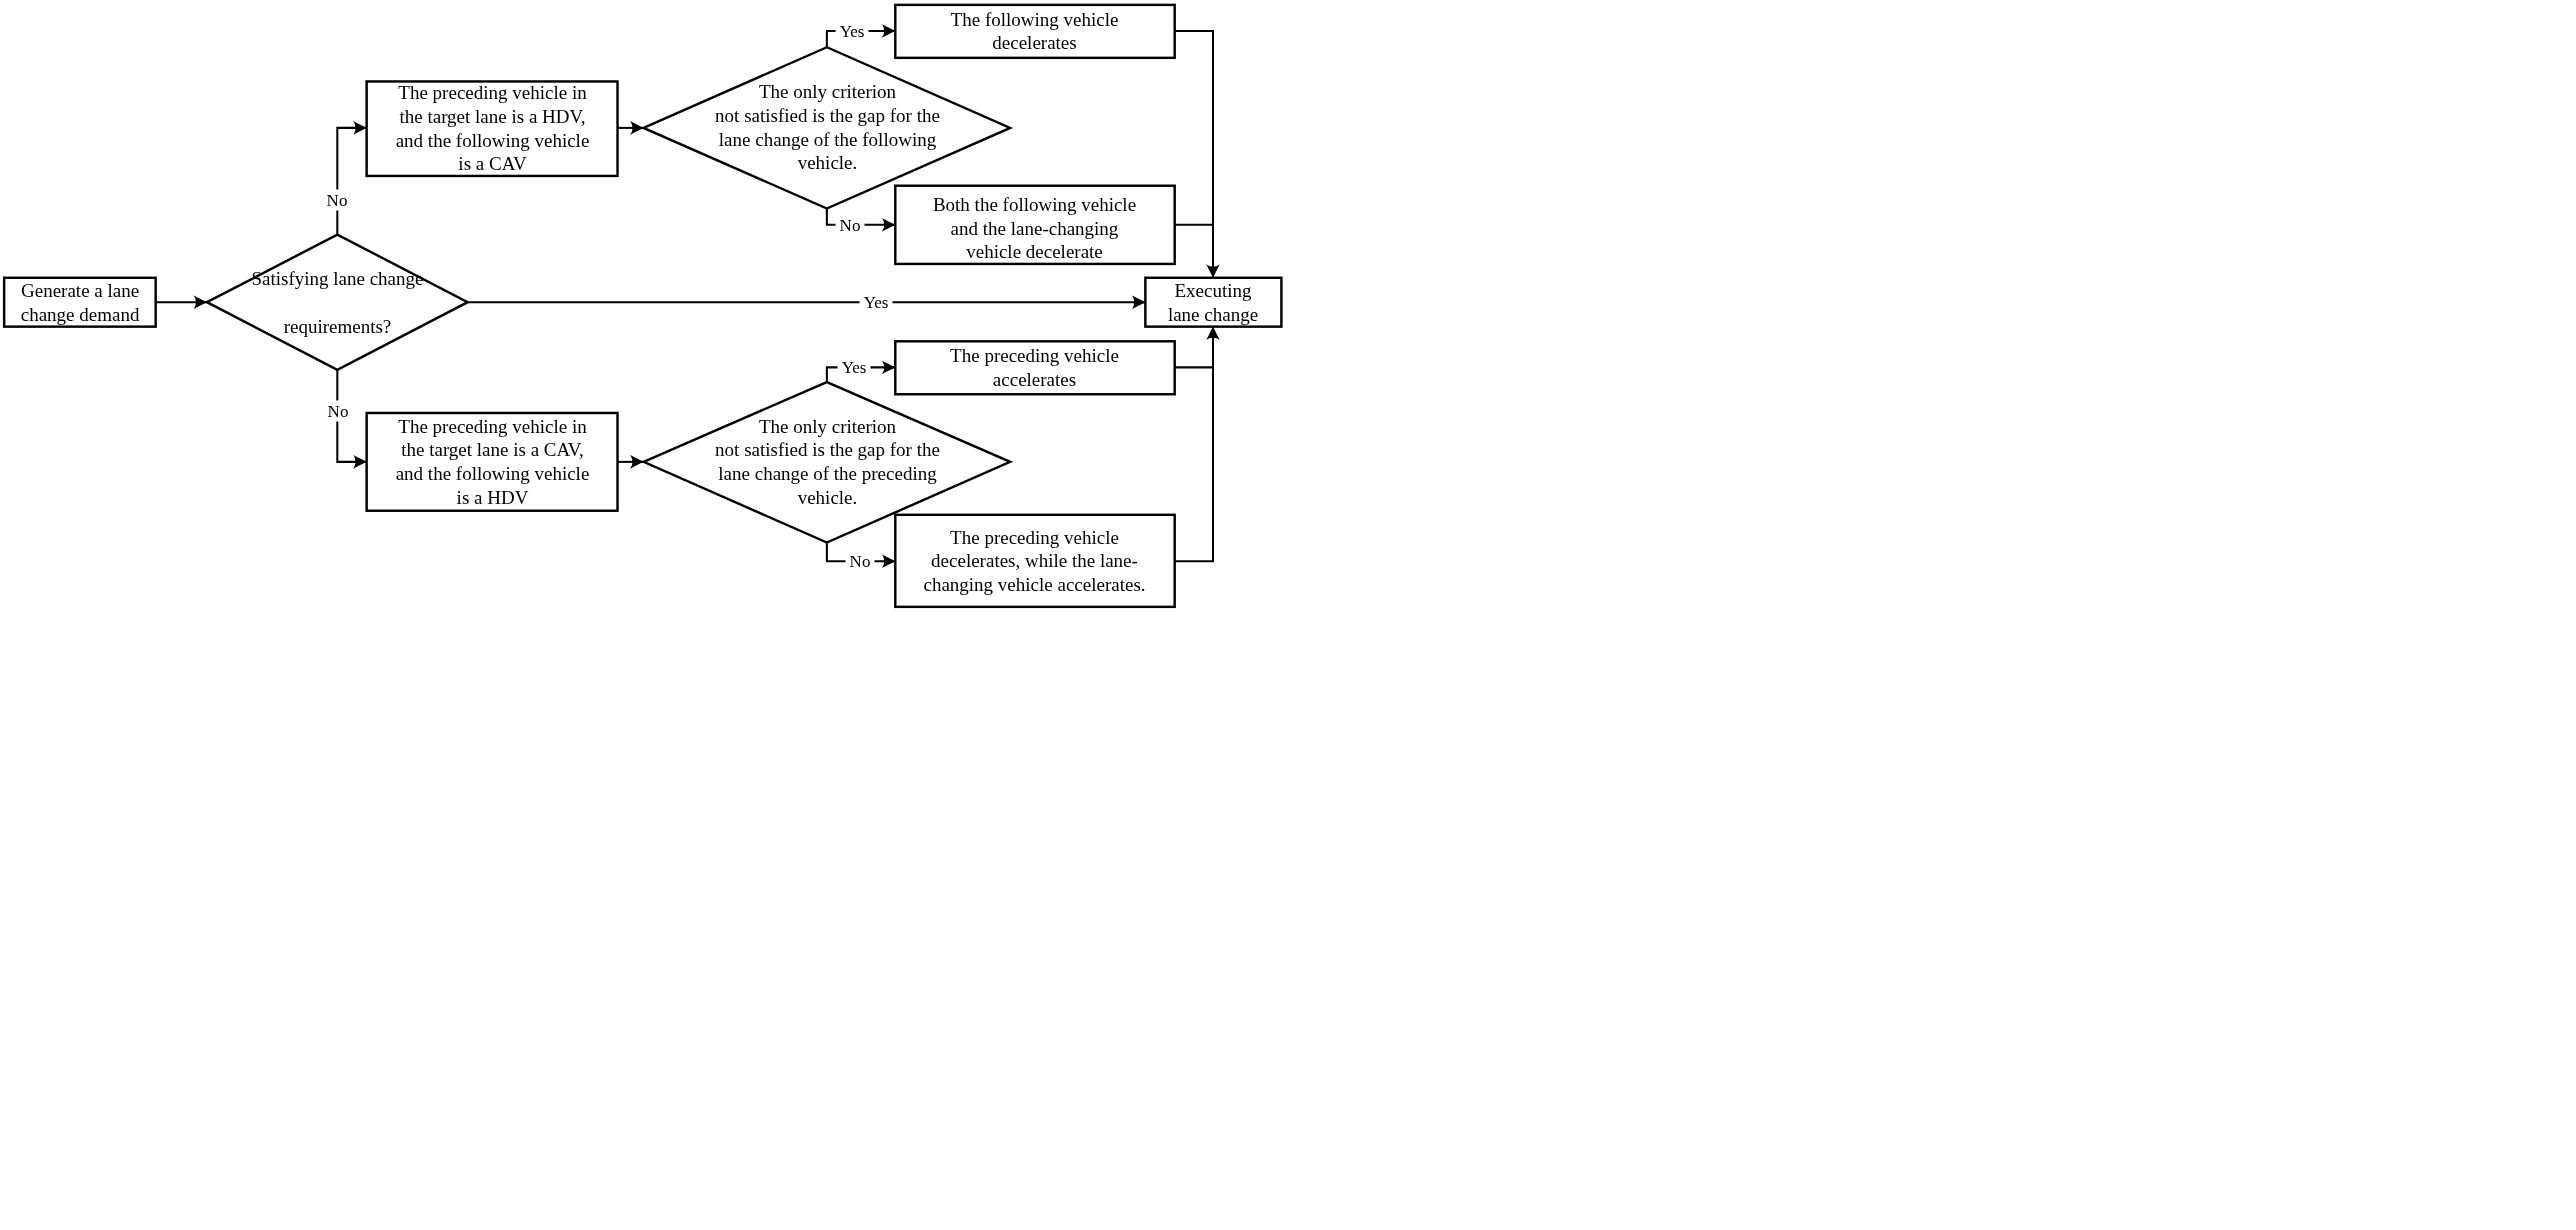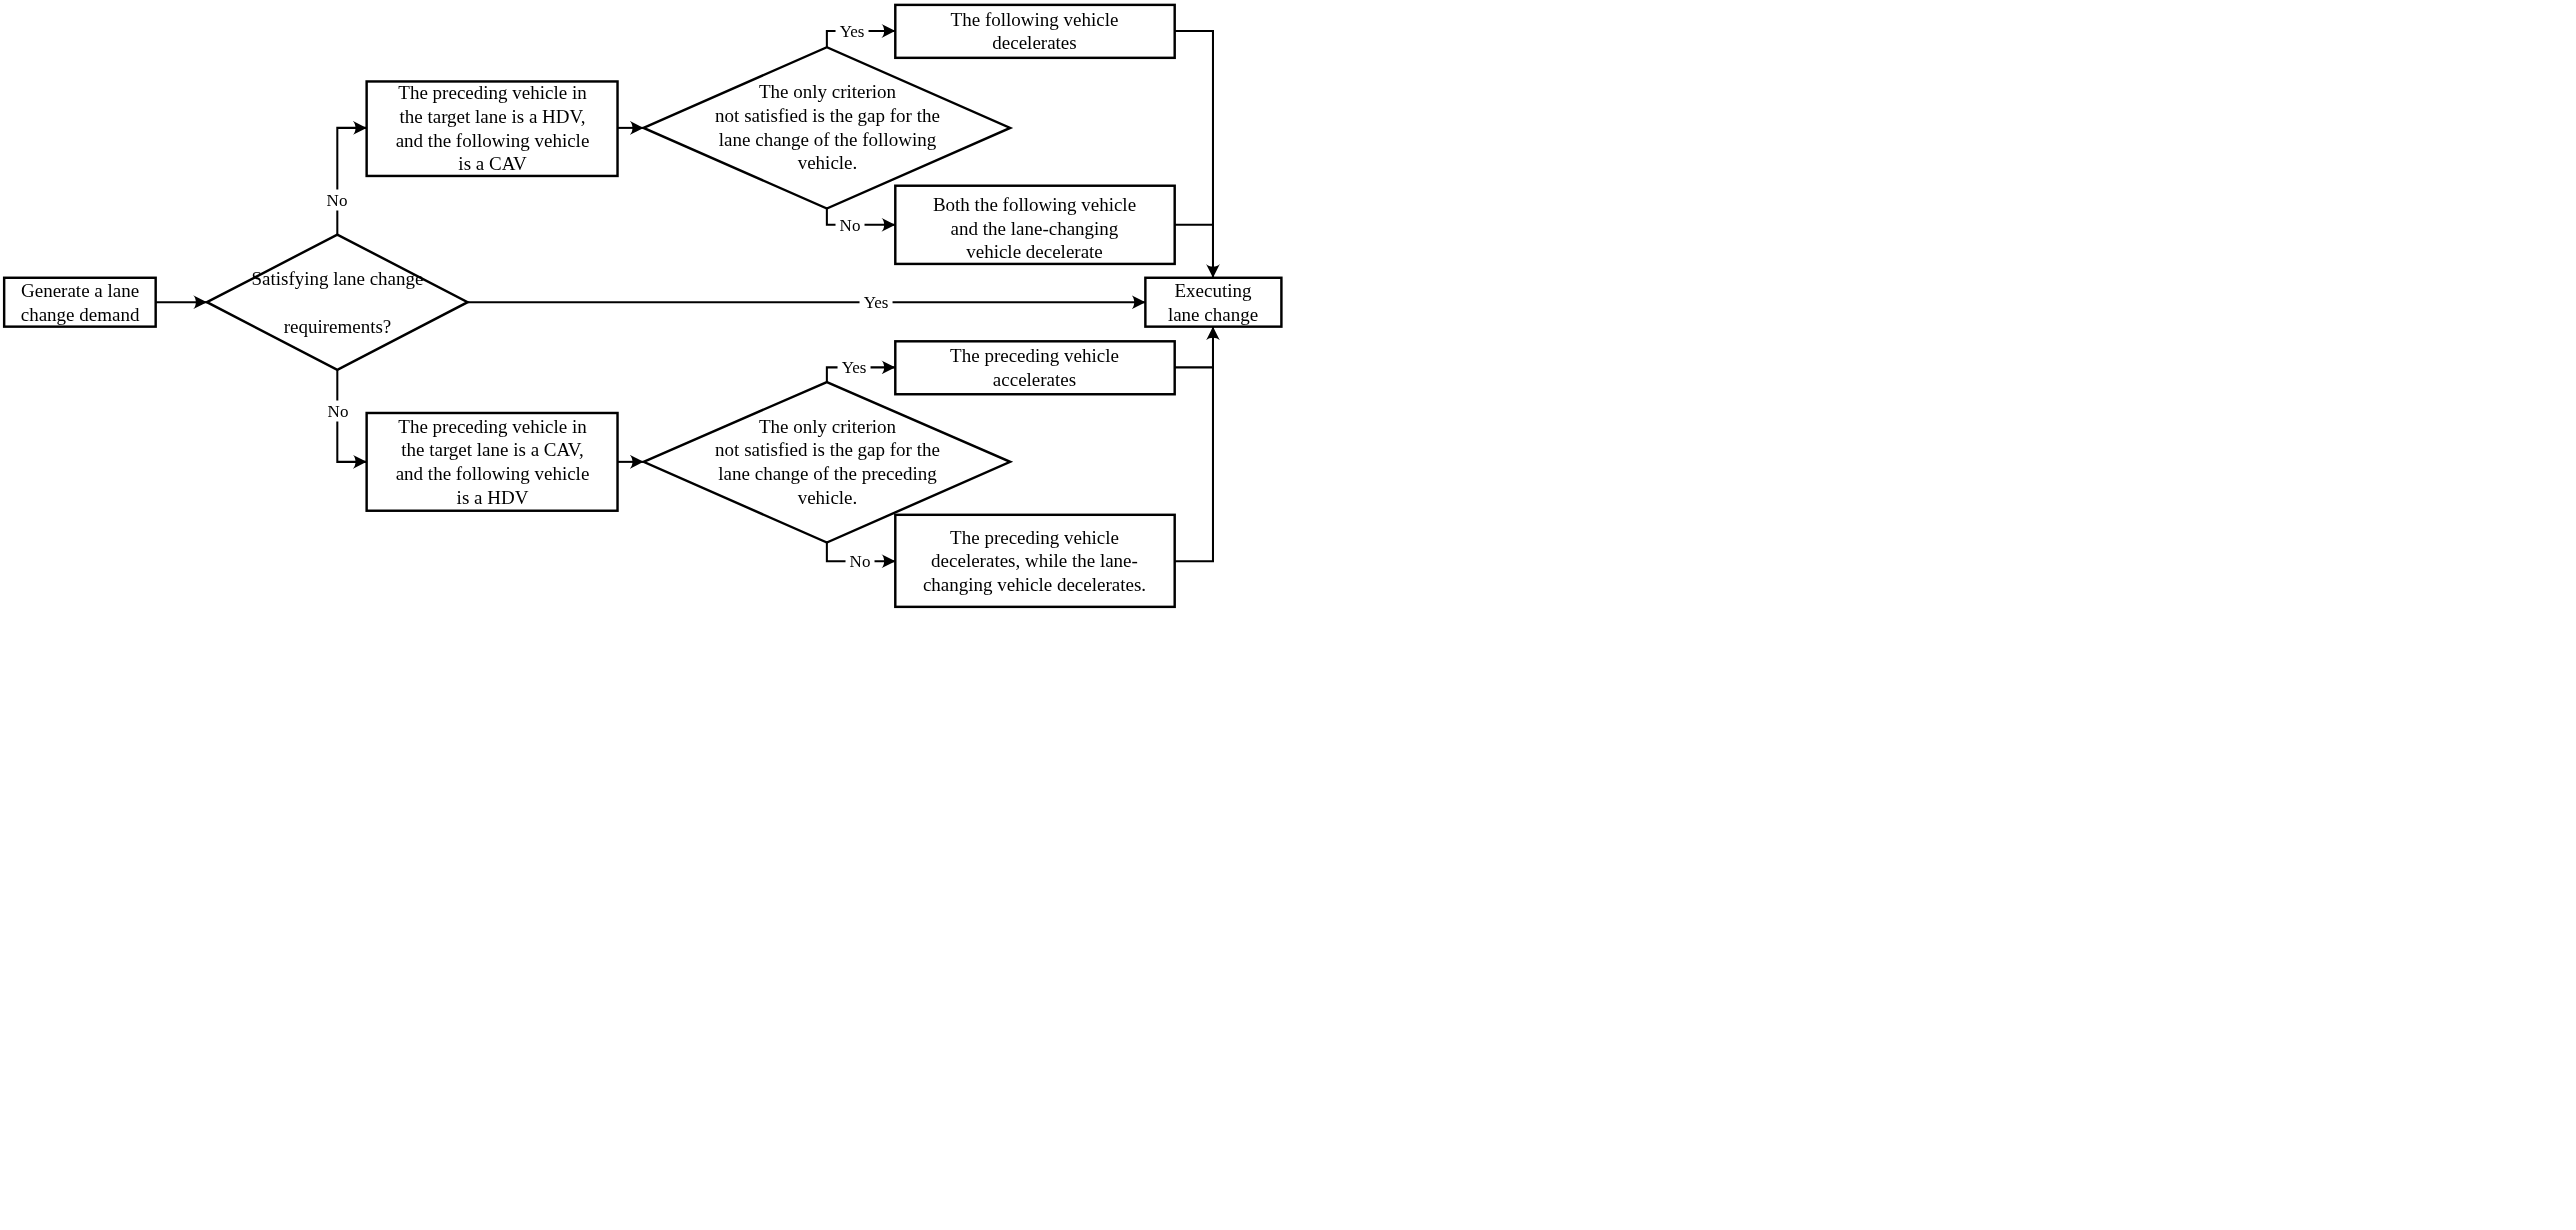--- a/index.html
+++ b/index.html
@@ -129,21 +129,21 @@
   </div>
 
   <div class="nodelabel" style="left:895px;top:341px;width:279px;height:53px;">
     <span class="ln">The preceding vehicle</span>
     <span class="ln">accelerates</span>
   </div>
 
   <div class="nodelabel" style="left:895px;top:515px;width:279px;height:92px;">
     <span class="ln">The preceding vehicle</span>
     <span class="ln">decelerates, while the lane-</span>
-    <span class="ln">changing vehicle decelerates.</span>
+    <span class="ln">changing vehicle accelerates.</span>
   </div>
 
   <span class="edgelabel" style="left:337px;top:200px;">No</span>
   <span class="edgelabel" style="left:876px;top:302px;">Yes</span>
   <span class="edgelabel" style="left:338px;top:411px;">No</span>
   <span class="edgelabel" style="left:852px;top:31px;">Yes</span>
   <span class="edgelabel" style="left:850px;top:225px;">No</span>
   <span class="edgelabel" style="left:854px;top:367px;">Yes</span>
   <span class="edgelabel" style="left:860px;top:561px;">No</span>
 

